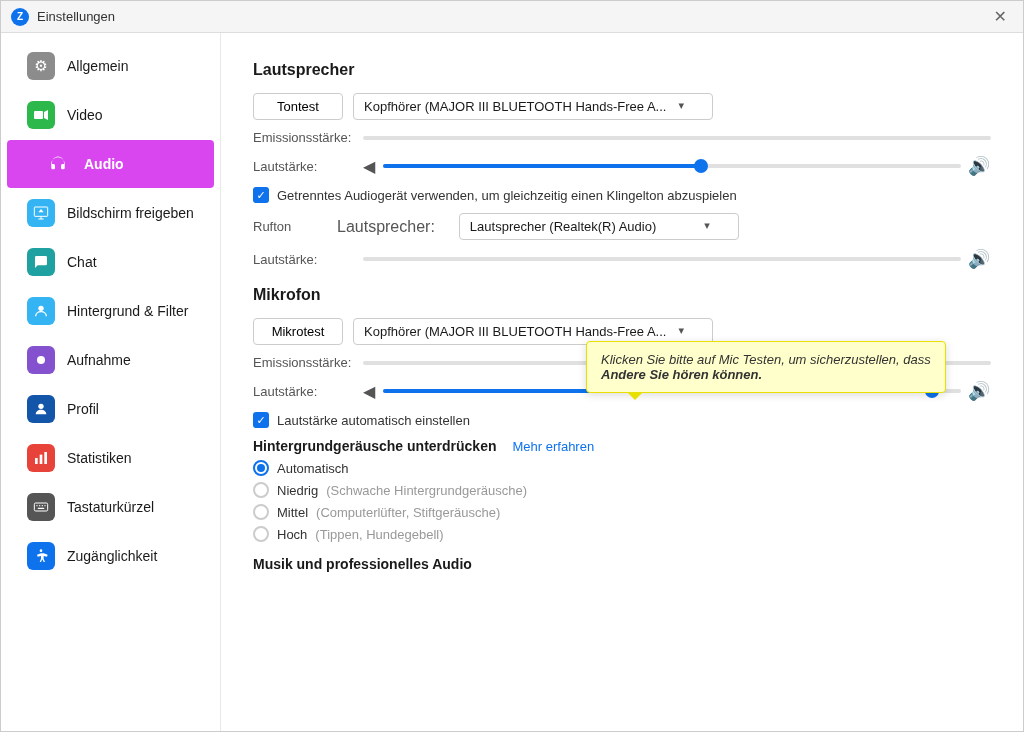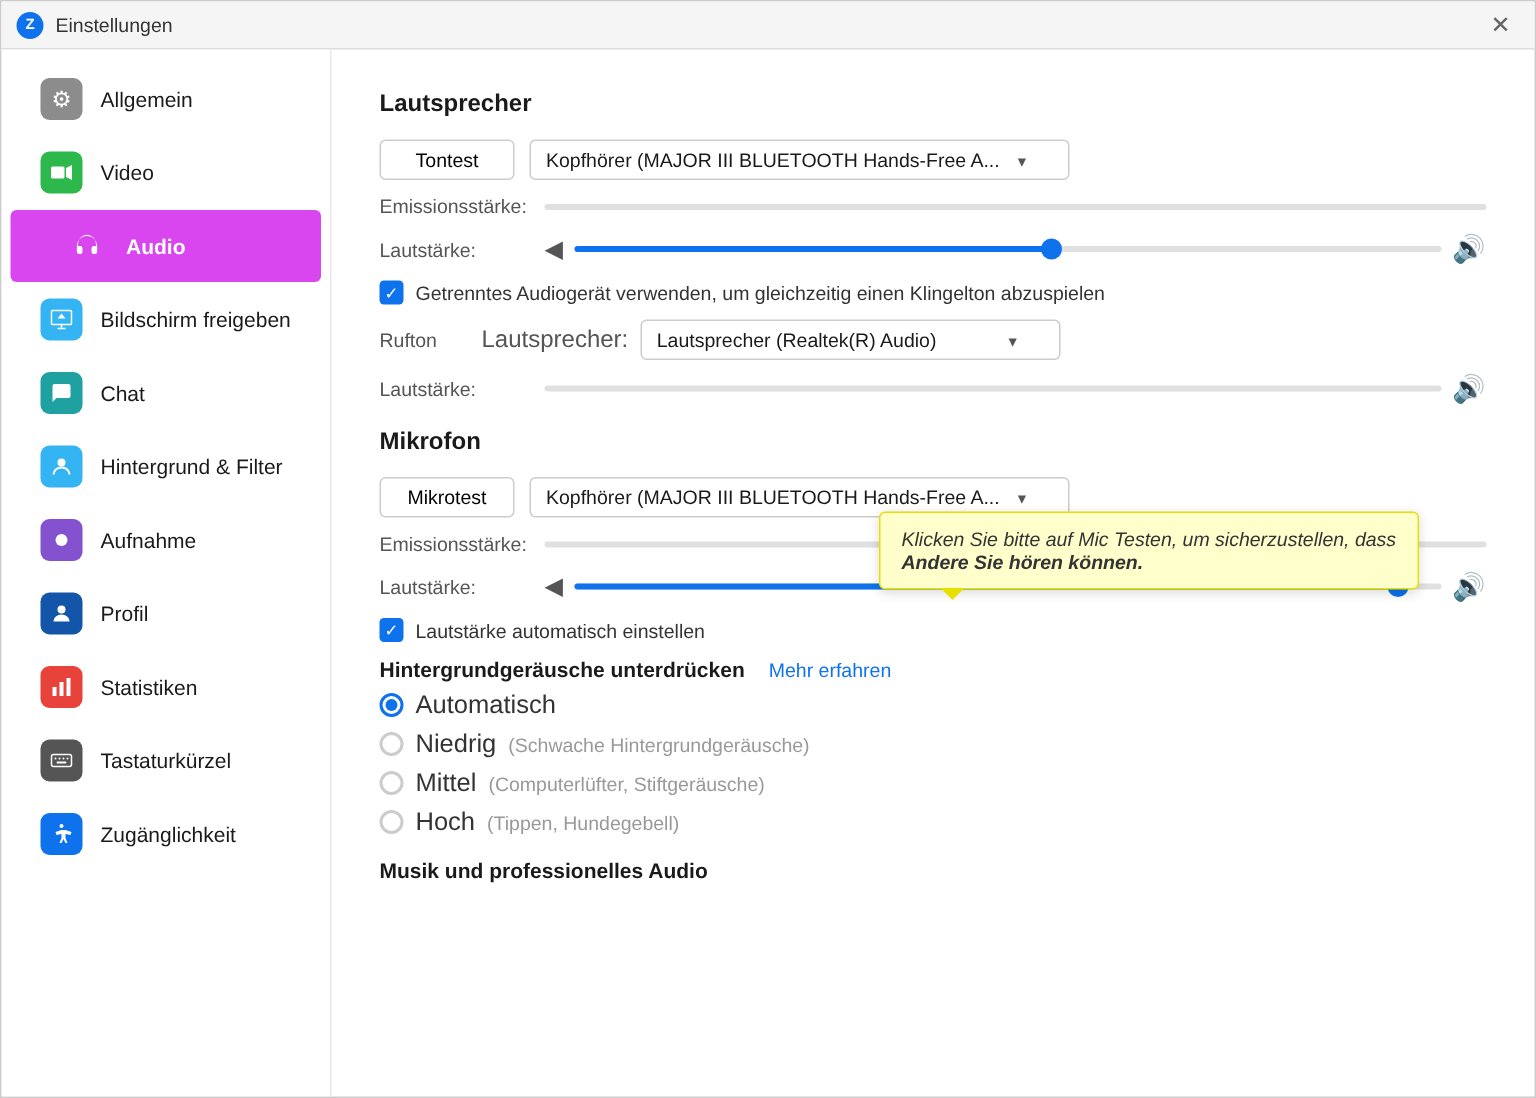--- a/index.html
+++ b/index.html
@@ -171,21 +171,21 @@
     .dropdown {
       border: 1px solid #ccc;
       border-radius: 4px;
       padding: 5px 28px 5px 10px;
       font-size: 13px;
       background: #fff;
       cursor: pointer;
       min-width: 360px;
       position: relative;
       display: flex;
-      align-items: flex-end;
+      align-items: flex-start;
       justify-content: space-between;
     }
 
     .dropdown-text {
       flex: 1;
       overflow: hidden;
       text-overflow: ellipsis;
       white-space: nowrap;
     }
 
@@ -332,21 +332,21 @@
     }
 
     .radio-inner {
       width: 8px;
       height: 8px;
       background: #0e72ed;
       border-radius: 50%;
     }
 
     .radio-label {
-      font-size: 17px;
+      font-size: 13px;
       color: #333;
     }
 
     .radio-sublabel {
       font-size: 13px;
       color: #999;
     }
 
     
     .link {
@@ -360,21 +360,21 @@
     .emission-track {
       flex: 1;
       height: 4px;
       background: #e0e0e0;
       border-radius: 2px;
     }
 
     .rufton-lautsprecher-section {
       display: flex;
       align-items: center;
-      gap: 8px;
+      gap: 24px;
       margin-bottom: 8px;
     }
   </style>
 </head>
 <body>
 
 <div class="window">
 
   <div class="titlebar">
     <div class="titlebar-left">

